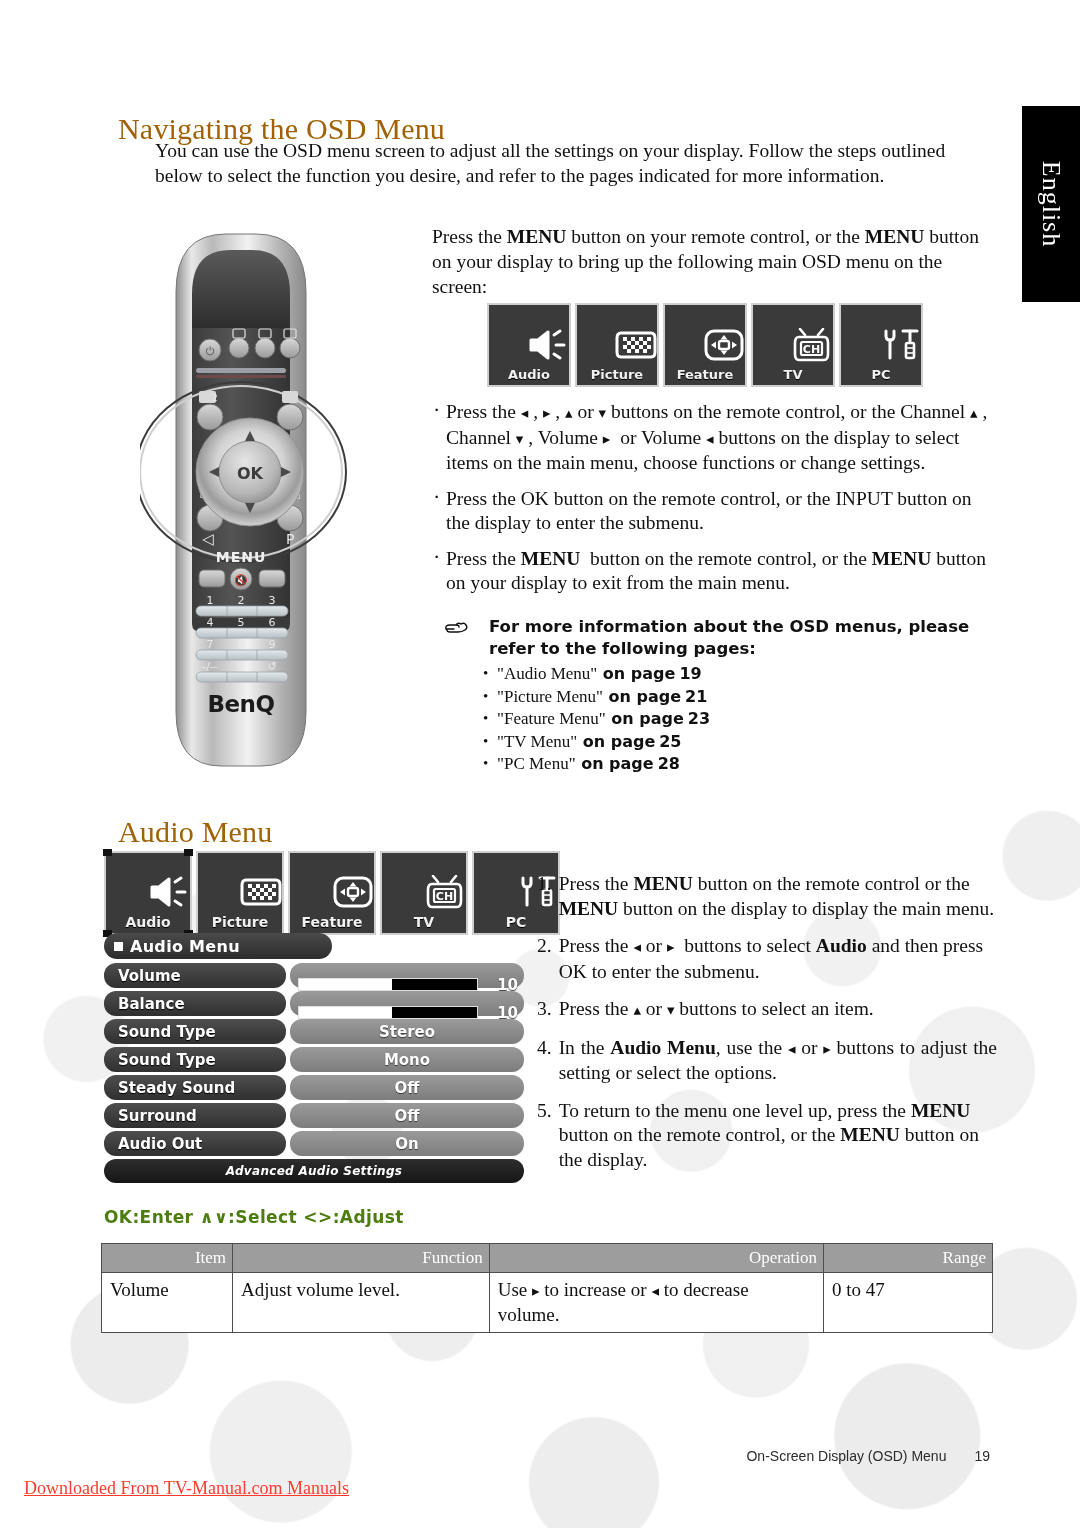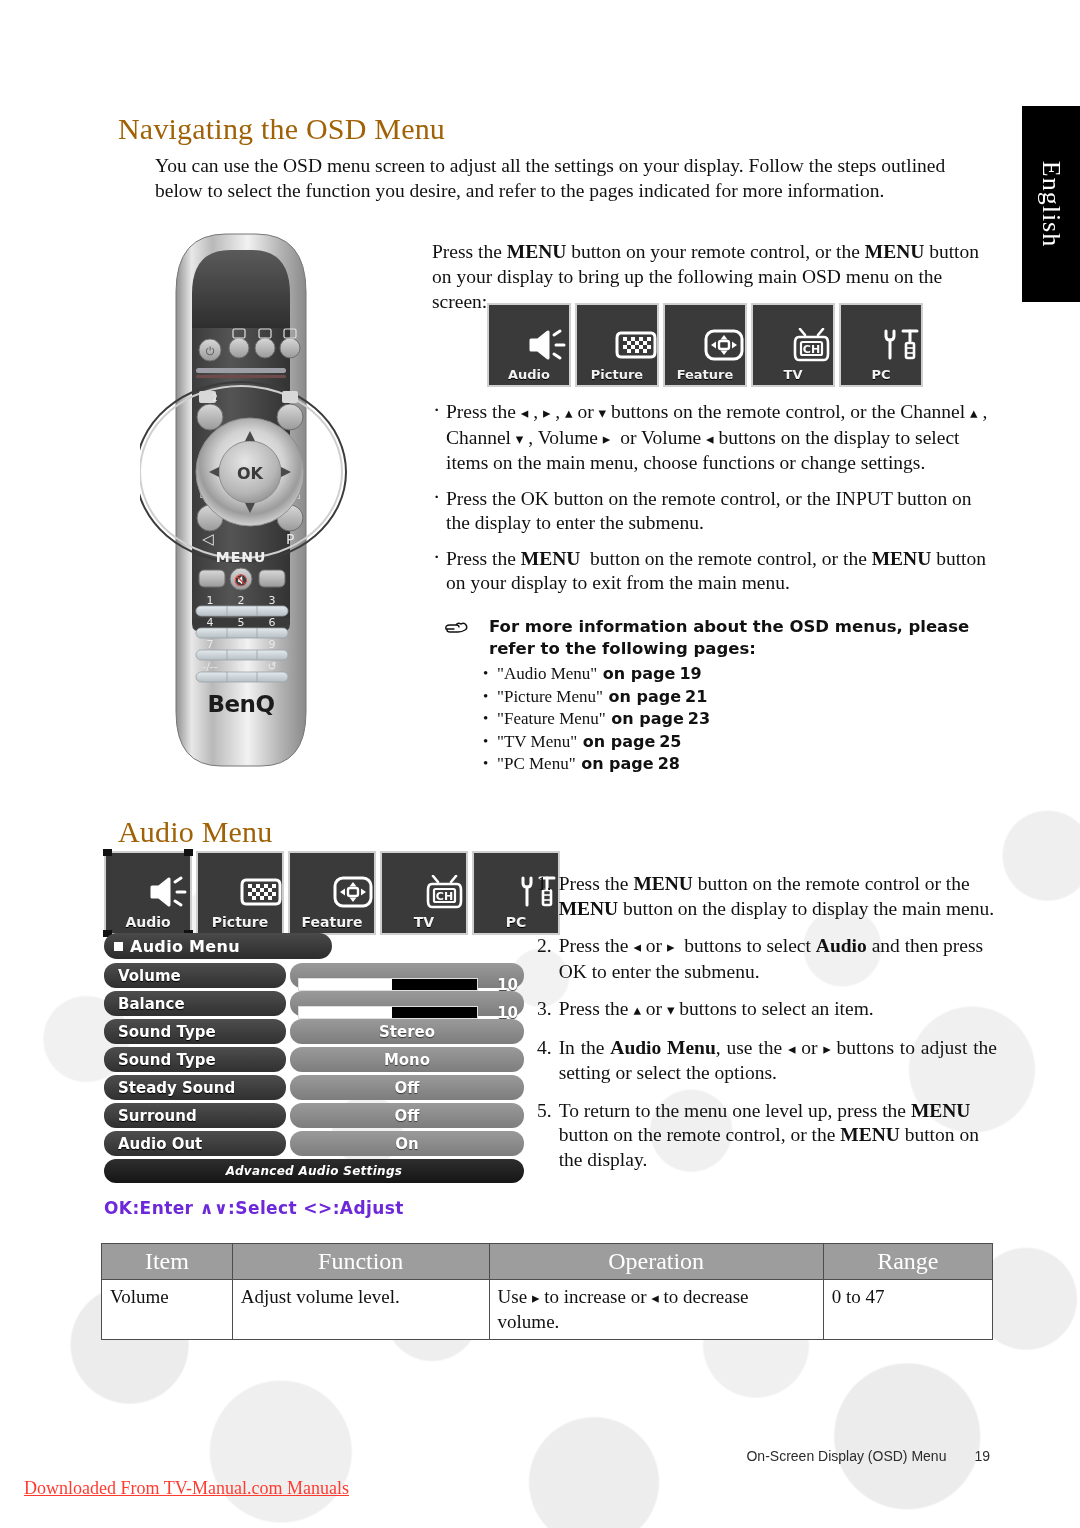--- a/index.html
+++ b/index.html
@@ -76,21 +76,20 @@
   #title-audio-menu { left: 118px; top: 795px; }
 
   
   .body-text {
     position: absolute;
     font-family: "Liberation Serif", serif;
     font-size: 19.5px;
     line-height: 25px;
     color: #111;
     text-align: left;
-    margin-top: 15px;
   }
   #intro-paragraph { left: 155px; top: 138px; width: 818px; }
   #press-menu-paragraph { left: 432px; top: 224px; width: 560px; }
 
   
   .osd-bar { position: absolute; display: flex; }
   #osd-bar-top { left: 487px; top: 303px; gap: 4px; }
   #osd-bar-audio { left: 104px; top: 851px; gap: 4px; }
 
   .osd-icon {
@@ -332,22 +331,22 @@
     justify-content: center;
     color: #fff;
     font-family: "DejaVu Sans", sans-serif;
     font-weight: bold;
     font-size: 12px;
     letter-spacing: .3px;
     margin-top: 3px;
     font-style: italic;
   }
   #osd-hint {
-    margin-top: 15px;
-    color: #6d28d9;
+    margin-top: 24px;
+    color: #4d7c0f;
     font-family: "DejaVu Sans", sans-serif;
     font-weight: bold;
     font-size: 17px;
     letter-spacing: .4px;
   }
 
   
   #audio-steps {
     position: absolute;
     left: 537px;
@@ -374,24 +373,24 @@
     top: 1243px;
     width: 892px;
     border-collapse: collapse;
     font-family: "Liberation Serif", serif;
     background: #fff;
   }
   #spec-table th {
     background: #9d9d9d;
     color: #ffffff;
     font-weight: normal;
-    font-size: 24px;
+    font-size: 17px;
     padding: 4px 6px;
     border: 1px solid #4d4d4d;
-    text-align: center;
+    text-align: right;
   }
   #spec-table td {
     border: 1px solid #4d4d4d;
     font-size: 19px;
     padding: 5px 8px;
     vertical-align: top;
     color: #111;
     line-height: 24px;
     background: #fff;
   }

